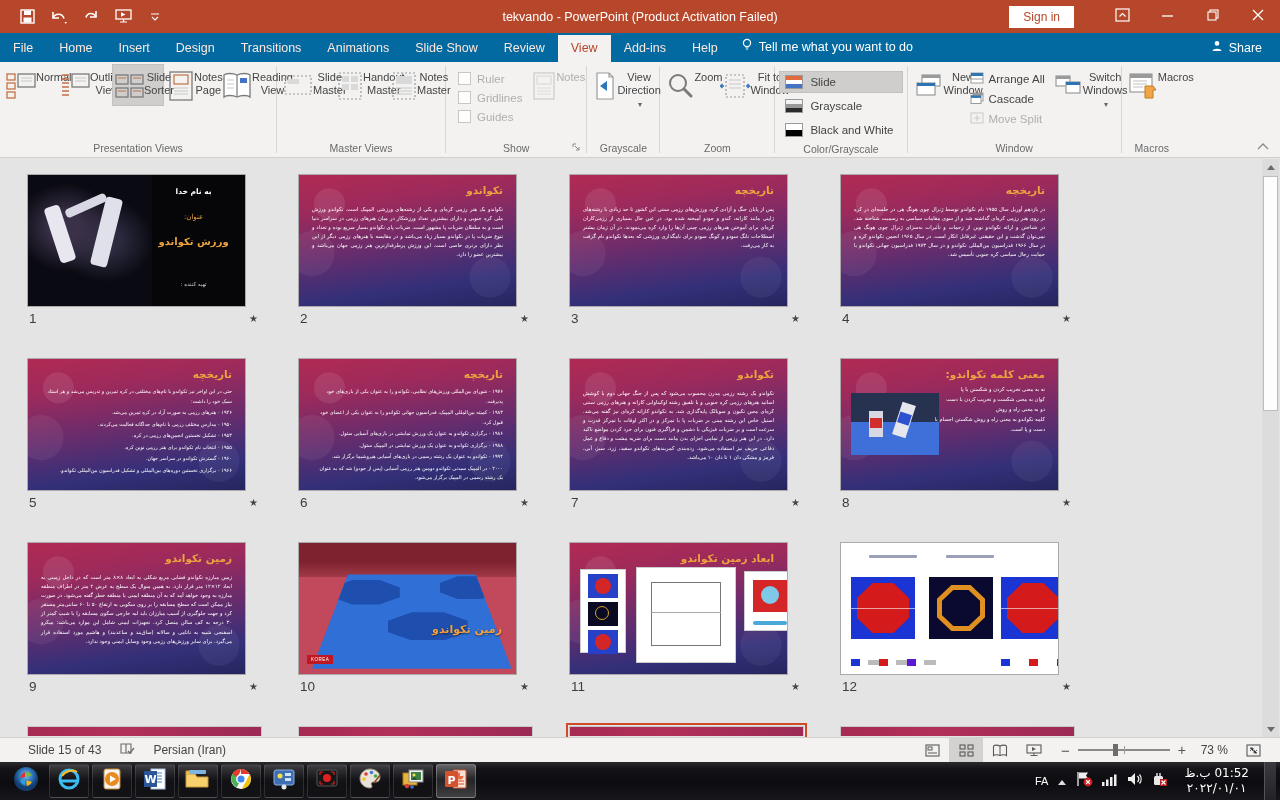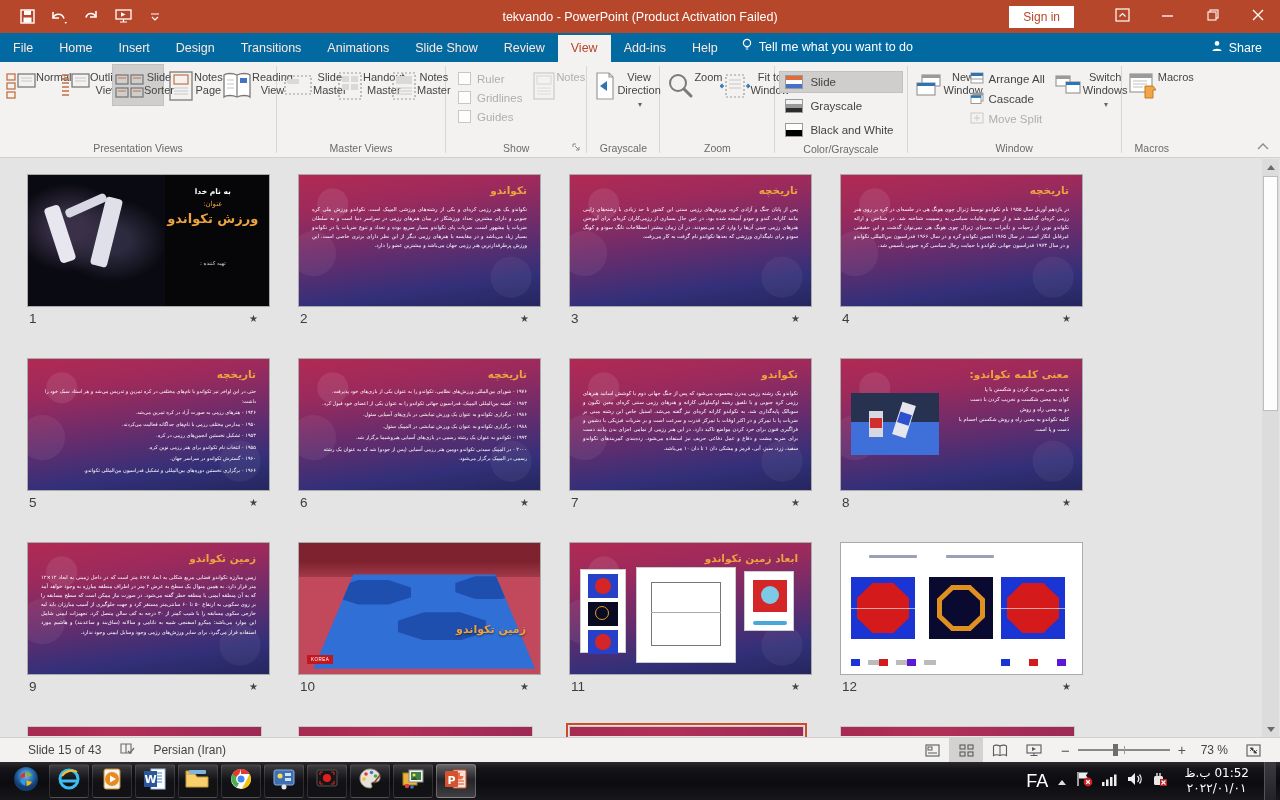--- a/index.html
+++ b/index.html
@@ -51,21 +51,21 @@
   .smallcol { display:flex; flex-direction:column; gap:4px; padding-top:7px; }
   .smallbtn { display:flex; align-items:center; gap:5px; font-size:11.5px; color:#444; cursor:pointer; padding:1px 4px; }
   .smallbtn.disabled { color:#b0aeac; }
   .drop { font-size:8px; color:#666; margin-left:2px; }
   .ribbon-collapse { position:absolute; right:8px; bottom:4px; width:18px; height:14px; display:flex; align-items:center; justify-content:center; cursor:pointer; }
 
   
   .sorter { position:absolute; top:159px; left:0; width:1280px; height:578px; background:#e4e4e4; overflow:hidden; }
   .grid { position:absolute; top:15px; left:27px; display:grid; grid-template-columns:repeat(4,235px); column-gap:36px; row-gap:25px; }
   .cell { width:235px; height:159px; position:relative; }
-  .thumb { width:243px; height:133px; border:1px solid #aaa; position:relative; overflow:hidden; background:#111;padding-left:14px; }
+  .thumb { width:219px; height:133px; border:1px solid #aaa; position:relative; overflow:hidden; background:#111;padding-left:14px; }
   .cell-meta { display:flex; justify-content:space-between; align-items:center; padding:4px 4px 0 2px; }
   .snum { font-size:13.5px; color:#3d3d3d; }
   .sstar { font-size:10px; color:#454545; }
   .grad { background:
     radial-gradient(circle at 14% 22%, rgba(255,255,255,0.09) 0 15px, rgba(255,255,255,0) 16px),
     radial-gradient(circle at 6% 60%, rgba(255,255,255,0.06) 0 22px, rgba(255,255,255,0) 23px),
     radial-gradient(circle at 88% 78%, rgba(255,255,255,0.05) 0 20px, rgba(255,255,255,0) 21px),
     linear-gradient(172deg,#b12a53 0%,#9c2a5c 24%,#6d2c6b 50%,#333079 80%,#25265f 100%); }
   .sl-title { position:absolute; top:9px; right:13px; color:#eda33f; font-weight:bold; font-size:10.5px; }
   .sl-body { position:absolute; top:30px; right:13px; left:13px; color:#fff; font-size:5.2px; line-height:1.75; text-align:justify; }
@@ -94,31 +94,31 @@
   .zpct { font-size:12px; color:#444; margin:0 8px 0 6px; min-width:36px; text-align:right; }
 
   
   .taskbar { position:absolute; top:762px; left:0; width:1280px; height:38px;
     background:linear-gradient(180deg,#2a2a2e 0%,#141418 18%,#0c0c10 55%,#18181c 100%); display:flex; align-items:center; }
   .tb-icons { display:flex; align-items:center; gap:3px; padding-left:6px; }
   .tbtn { width:40px; height:34px; border-radius:3px; display:flex; align-items:center; justify-content:center; cursor:pointer; }
   .tbtn.app { background:linear-gradient(180deg,rgba(255,255,255,0.16),rgba(255,255,255,0.03) 45%,rgba(0,0,0,0.15)); border:1px solid rgba(255,255,255,0.12); }
   .tbtn.active { background:linear-gradient(180deg,rgba(255,255,255,0.32),rgba(255,255,255,0.10) 45%,rgba(255,255,255,0.18)); border:1px solid rgba(255,255,255,0.25); }
   .tray { margin-left:auto; display:flex; align-items:center; gap:9px; color:#fff; padding-right:4px; }
-  .tray .lang { font-size:18px; }
+  .tray .lang { font-size:11px; }
   .clock { text-align:center; font-size:12px; line-height:1.25; margin:0 6px; }
   .showdesk { width:12px; height:38px; border-left:1px solid #555; background:linear-gradient(180deg,#3a3a40,#222228); }
   .photo1 { position:absolute; left:0; top:0; bottom:0; width:57%;
     background: radial-gradient(ellipse at 30% 40%, #3a3148 0 12%, transparent 40%),
       radial-gradient(ellipse at 62% 50%, #2c2a3e 0 14%, transparent 45%), #0a0a12; }
   .fighter { position:absolute; background:#e8e6ee; }
   .s1text { position:absolute; right:8px; top:12px; width:40%; text-align:center; }
   .s1text .l1 { color:#fff; font-size:7.5px; font-weight:bold; }
-  .s1text .l2 { color:#eda33f; font-size:7px; margin-top:4px; }
-  .s1text .l3 { color:#eda33f; font-size:13px; font-weight:bold; margin-top:3px; }
+  .s1text .l2 { color:#eda33f; font-size:7px; margin-top:17px; }
+  .s1text .l3 { color:#eda33f; font-size:10px; font-weight:bold; margin-top:15px; }
   .s1text .l4 { color:#cfcfcf; font-size:5.5px; margin-top:34px; }
   .img8 { position:absolute; left:10px; top:34px; width:88px; height:62px;
     background: linear-gradient(180deg,#26324f 0 46%, #3f6fd8 46% 100%); overflow:hidden; }
   .img8 .fr { position:absolute; left:18px; top:18px; width:14px; height:26px; background:#d8d8e2; }
   .img8 .fr::after { content:""; position:absolute; left:1px; top:7px; width:12px; height:10px; background:#d12d2d; }
   .img8 .fb { position:absolute; left:46px; top:10px; width:14px; height:34px; background:#e6e6ee; transform:rotate(18deg); }
   .img8 .fb::after { content:""; position:absolute; left:1px; top:10px; width:12px; height:11px; background:#2d50d1; }
   .bullets8 { position:absolute; top:26px; right:13px; width:112px; color:#fff; font-size:5.2px; line-height:1.9; text-align:right; }
   .photo10 { position:absolute; inset:0; background:#c2485c; }
   .p10-top { position:absolute; top:0; left:0; right:0; height:26%;

